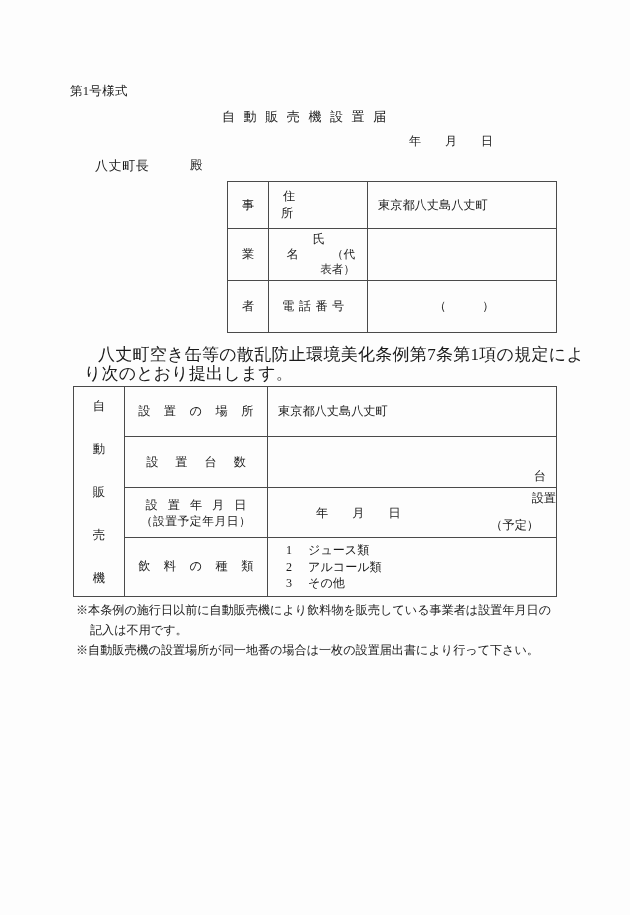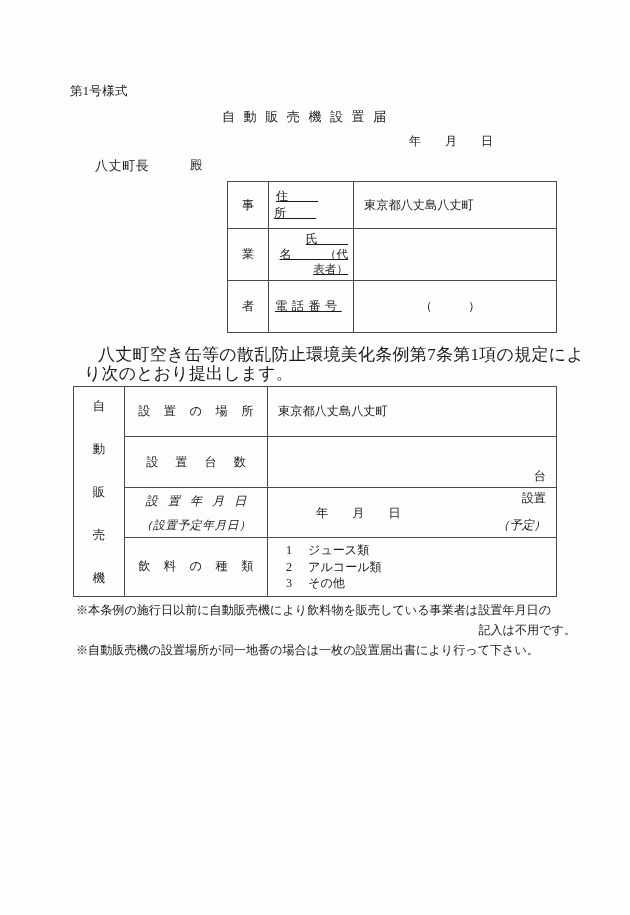--- a/index.html
+++ b/index.html
@@ -86,22 +86,21 @@
   #applicant-table {
     left: 227px; top: 181px;
     width: 330px;
   }
   #applicant-table td.vlabel {
     width: 40px;
     text-align: center;
   }
   #applicant-table td.flabel {
     width: 74px;
-    padding: 0 5px;
-    text-decoration: underline;
+    padding: 0 12px;
   }
   #applicant-table td.fvalue {
     padding: 0 10px;
   }
   .row-addr  { height: 47px; }
   .row-name  { height: 52px; }
   .row-tel   { height: 52px; }
 
   .vchar-stack {
     display: block;
@@ -160,44 +159,42 @@
     box-sizing: border-box;
   }
 
   .lbl-place   { letter-spacing: 13.5px; padding-left: 13px; }
   .lbl-count   { letter-spacing: 17px;   padding-left: 17px; }
   .lbl-drink   { letter-spacing: 13.5px; padding-left: 13px; }
 
   .lbl-date2 {
     display: block;
     text-align: center;
-    line-height: 24px;
-    font-style: italic;
+    line-height: 16px;
   }
   .lbl-date2 .ln1 { letter-spacing: 10px; padding-left: 10px; }
   .lbl-date2 .ln2 { letter-spacing: 0.5px; font-size: 11.8px; }
 
   .cell-unit {
     position: absolute;
     right: 10px;
     bottom: 2px;
     font-size: 12.2px;
   }
   .cell-top-right {
     position: absolute;
-    right: 10px;
+    right: 0;
     top: 2px;
     font-size: 12.2px;
   }
   .cell-bottom-right {
     position: absolute;
-    right: 10px;
+    right: 17px;
     bottom: 3px;
     font-size: 12.2px;
-    font-style: italic;
   }
   .ymd-inline {
     position: absolute;
     left: 48px;
     top: 50%;
     transform: translateY(-50%);
     letter-spacing: 24px;
     font-size: 12.2px;
   }
 
@@ -210,21 +207,21 @@
 
   
   .notes {
     position: absolute;
     left: 76px; top: 600px;
     width: 500px;
     font-size: 12.1px;
     line-height: 20px;
   }
   .note-line { white-space: normal; }
-  .note-cont { display: block; padding-left: 14px; text-align: right; }
+  .note-cont { display: block; padding-left: 14px; }
 </style>
 </head>
 <body>
 
 <div class="page">
 
   <div class="abs form-no">第1号様式</div>
 
   <div class="abs doc-title">自動販売機設置届</div>
 

